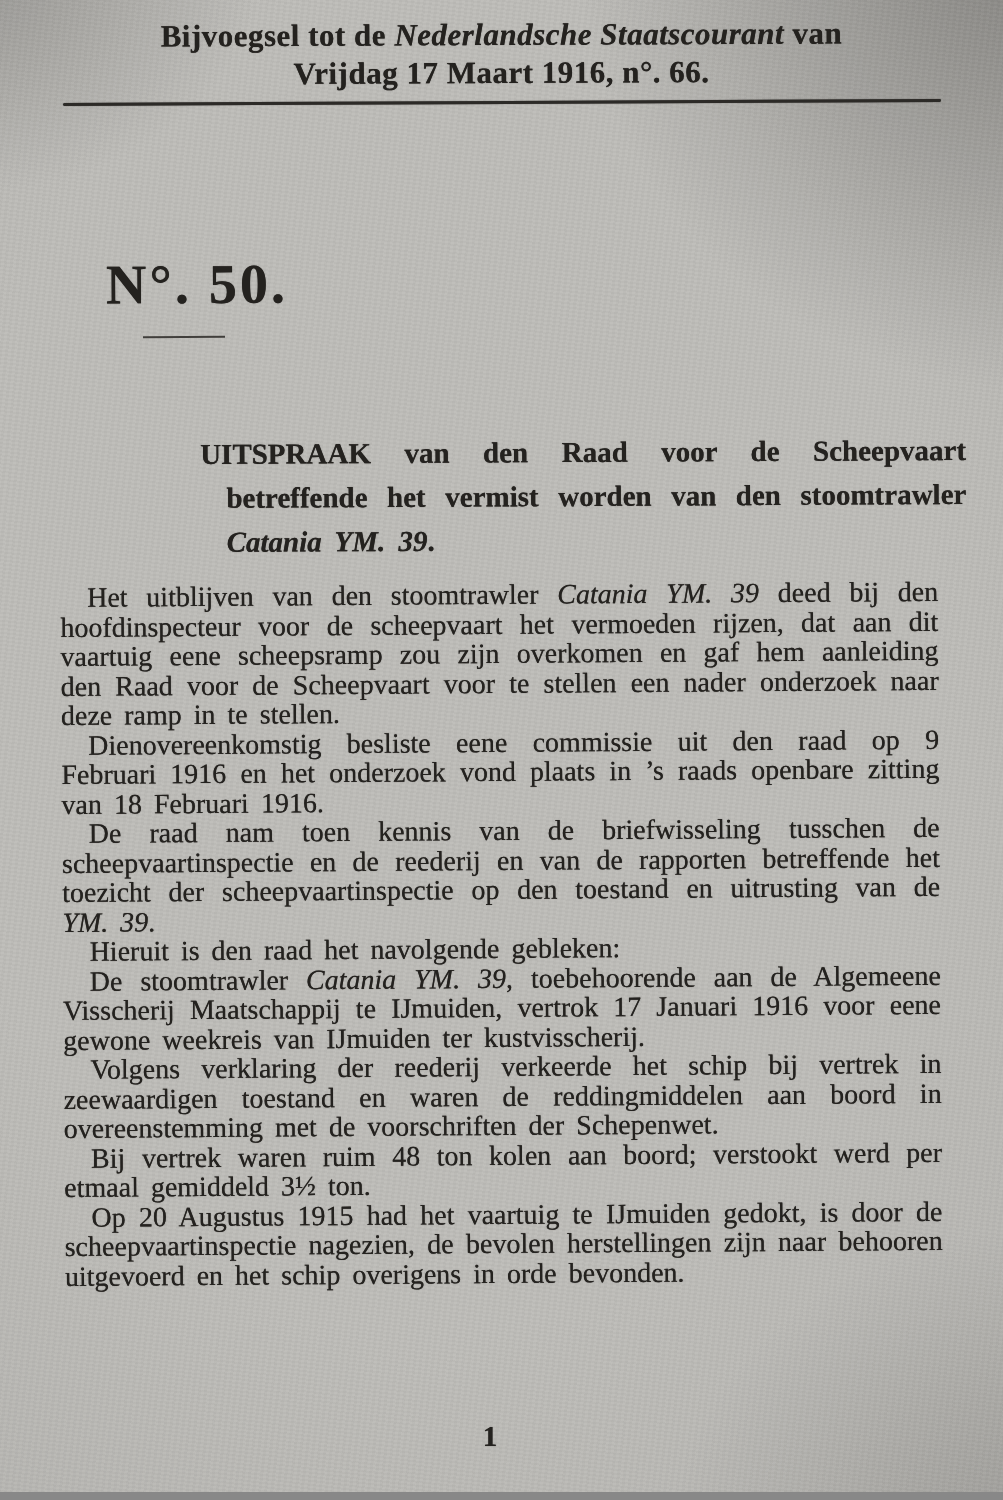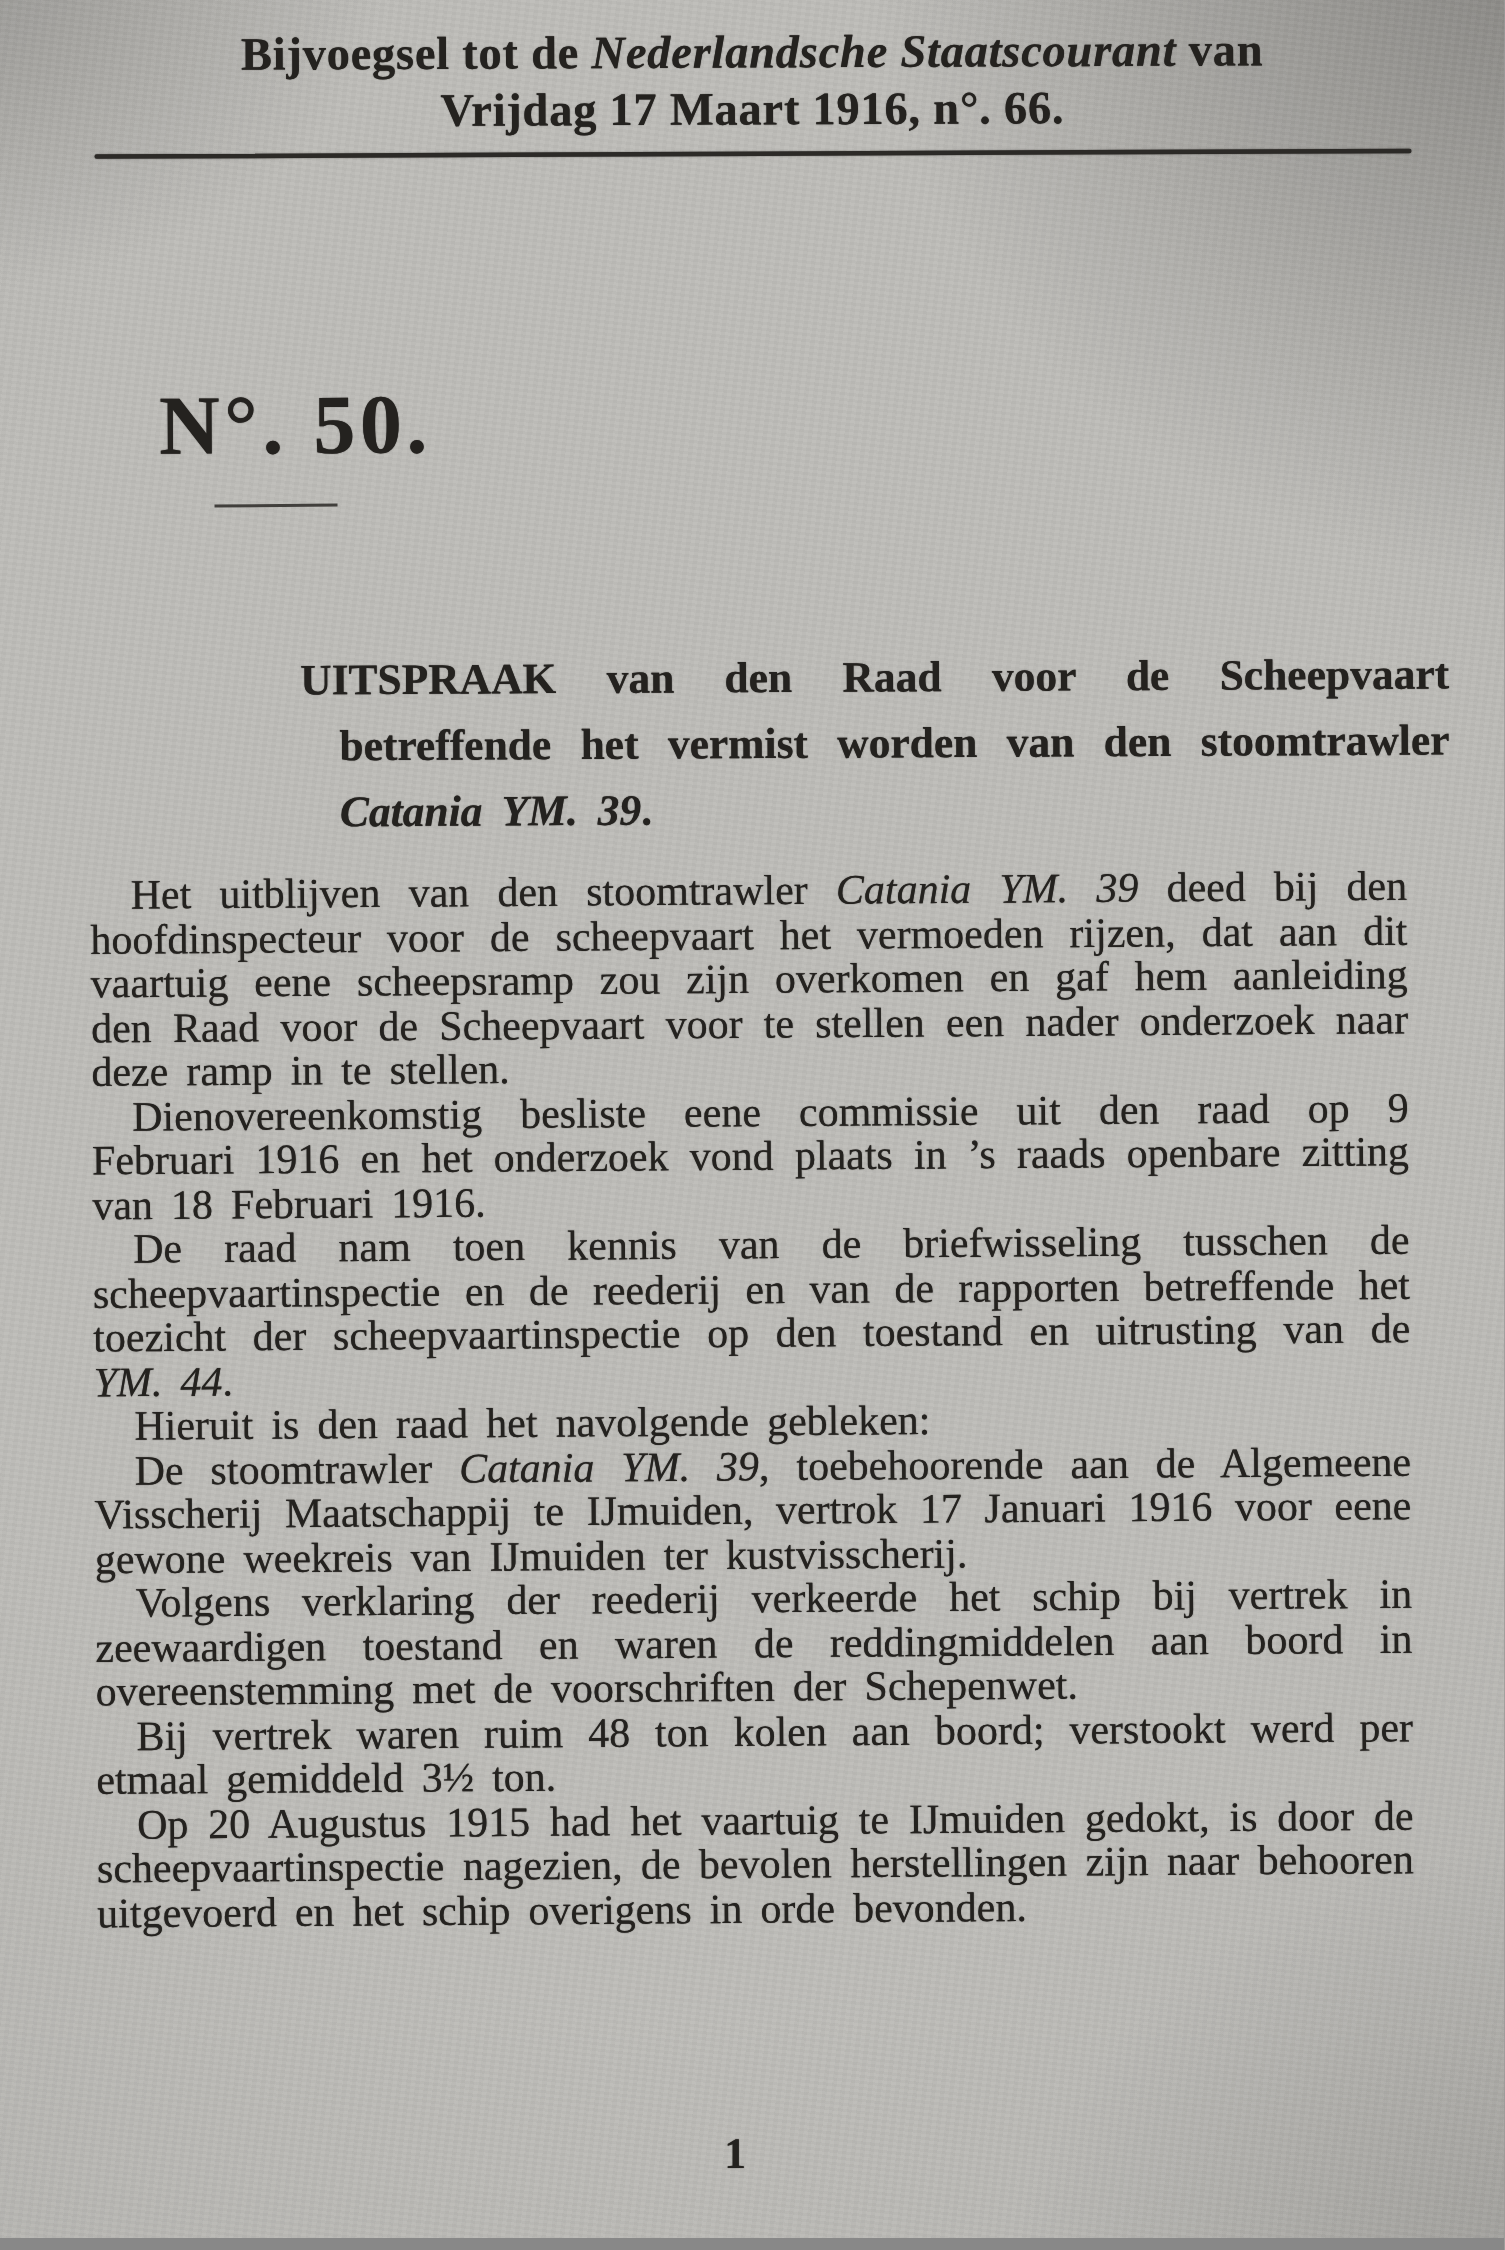--- a/index.html
+++ b/index.html
@@ -133,21 +133,21 @@
 
   <div class="doc-number ink">N°. 50.</div>
   <div class="doc-number-underline"></div>
 
   <div class="verdict-heading ink"><span>UITSPRAAK van den Raad voor de Scheepvaart betreffende het vermist worden van den stoomtrawler </span><span class="it">Catania YM. 39</span><span>.</span></div>
 
   <div class="doc-body ink">
 
   <p class="body-par"><span>Het uitblijven van den stoomtrawler </span><span class="it">Catania YM. 39</span><span> deed bij den hoofdinspecteur voor de scheepvaart het vermoeden rijzen, dat aan dit vaartuig eene scheepsramp zou zijn overkomen en gaf hem aanleiding den Raad voor de Scheepvaart voor te stellen een nader onderzoek naar deze ramp in te stellen.</span></p>
       <p class="body-par"><span>Dienovereenkomstig besliste eene commissie uit den raad op 9 Februari 1916 en het onderzoek vond plaats in ’s raads openbare zitting van 18 Februari 1916.</span></p>
-      <p class="body-par"><span>De raad nam toen kennis van de briefwisseling tusschen de scheepvaartinspectie en de reederij en van de rapporten betreffende het toezicht der scheepvaartinspectie op den toestand en uitrusting van de </span><span class="it">YM. 44</span><span>.</span></p>
+      <p class="body-par"><span>De raad nam toen kennis van de briefwisseling tusschen de scheepvaartinspectie en de reederij en van de rapporten betreffende het toezicht der scheepvaartinspectie op den toestand en uitrusting van de </span><span class="it">YM. 39</span><span>.</span></p>
       <p class="body-par"><span>Hieruit is den raad het navolgende gebleken:</span></p>
       <p class="body-par"><span>De stoomtrawler </span><span class="it">Catania YM. 39</span><span>, toebehoorende aan de Algemeene Visscherij Maatschappij te IJmuiden, vertrok 17 Januari 1916 voor eene gewone weekreis van IJmuiden ter kustvisscherij.</span></p>
       <p class="body-par"><span>Volgens verklaring der reederij verkeerde het schip bij vertrek in zeewaardigen toestand en waren de reddingmiddelen aan boord in overeenstemming met de voorschriften der Schepenwet.</span></p>
       <p class="body-par"><span>Bij vertrek waren ruim 48 ton kolen aan boord; verstookt werd per etmaal gemiddeld 3½ ton.</span></p>
       <p class="body-par"><span>Op 20 Augustus 1915 had het vaartuig te IJmuiden gedokt, is door de scheepvaartinspectie nagezien, de bevolen herstellingen zijn naar behooren uitgevoerd en het schip overigens in orde bevonden.</span></p>
     </div>
 
   <div class="page-number ink">1</div>
 
 </div>

